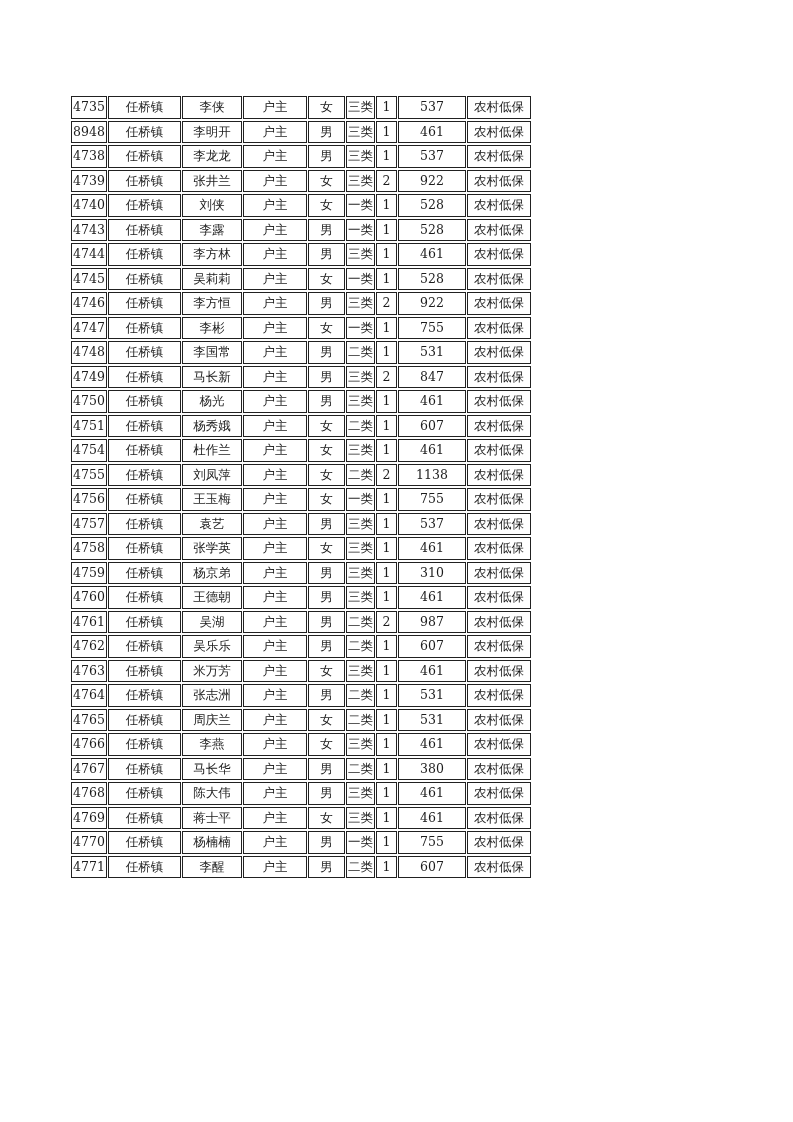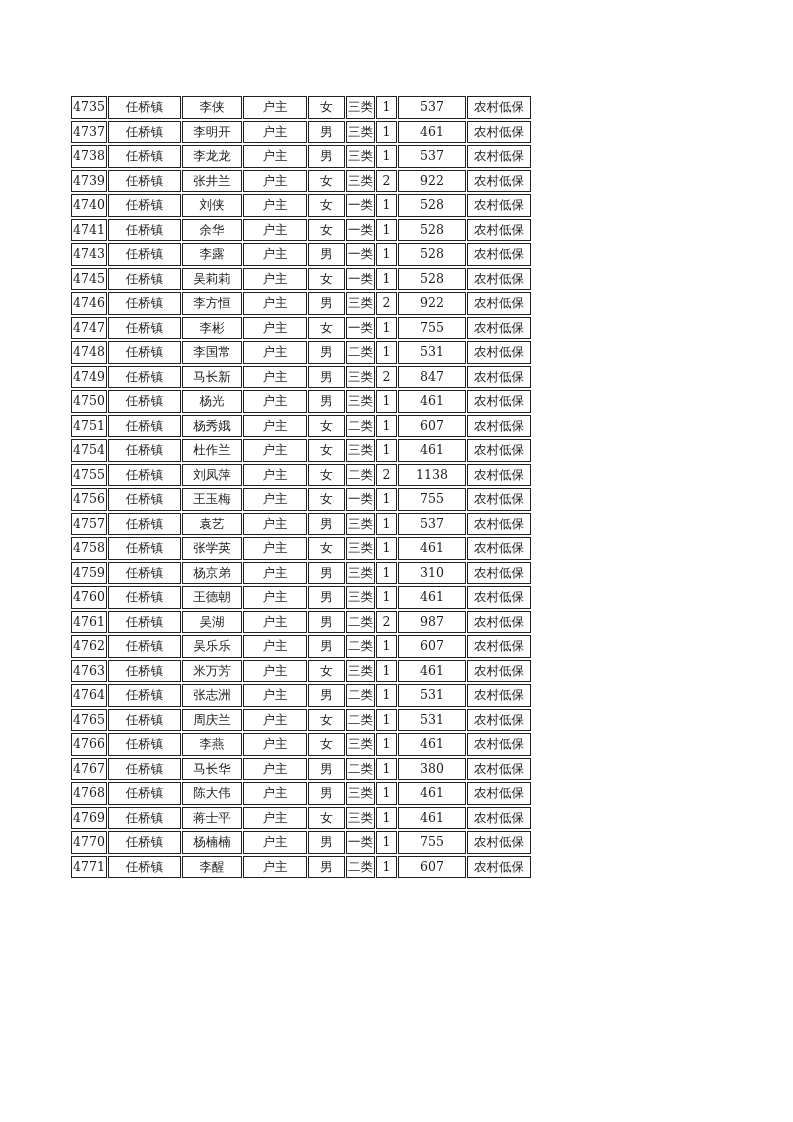--- a/index.html
+++ b/index.html
@@ -58,21 +58,21 @@
           <td class="c1">任桥镇</td>
           <td class="c2">李侠</td>
           <td class="c3">户主</td>
           <td class="c4">女</td>
           <td class="c5">三类</td>
           <td class="c6">1</td>
           <td class="c7">537</td>
           <td class="c8">农村低保</td>
         </tr>
         <tr>
-          <td class="c0">4737</td>
+          <td class="c0">8948</td>
           <td class="c1">任桥镇</td>
           <td class="c2">李明开</td>
           <td class="c3">户主</td>
           <td class="c4">男</td>
           <td class="c5">三类</td>
           <td class="c6">1</td>
           <td class="c7">461</td>
           <td class="c8">农村低保</td>
         </tr>
         <tr>
@@ -102,39 +102,39 @@
           <td class="c1">任桥镇</td>
           <td class="c2">刘侠</td>
           <td class="c3">户主</td>
           <td class="c4">女</td>
           <td class="c5">一类</td>
           <td class="c6">1</td>
           <td class="c7">528</td>
           <td class="c8">农村低保</td>
         </tr>
         <tr>
-          <td class="c0">4741</td>
-          <td class="c1">任桥镇</td>
-          <td class="c2">余华</td>
-          <td class="c3">户主</td>
-          <td class="c4">女</td>
+          <td class="c0">4743</td>
+          <td class="c1">任桥镇</td>
+          <td class="c2">李露</td>
+          <td class="c3">户主</td>
+          <td class="c4">男</td>
           <td class="c5">一类</td>
           <td class="c6">1</td>
           <td class="c7">528</td>
           <td class="c8">农村低保</td>
         </tr>
         <tr>
-          <td class="c0">4743</td>
-          <td class="c1">任桥镇</td>
-          <td class="c2">李露</td>
-          <td class="c3">户主</td>
-          <td class="c4">男</td>
-          <td class="c5">一类</td>
-          <td class="c6">1</td>
-          <td class="c7">528</td>
+          <td class="c0">4744</td>
+          <td class="c1">任桥镇</td>
+          <td class="c2">李方林</td>
+          <td class="c3">户主</td>
+          <td class="c4">男</td>
+          <td class="c5">三类</td>
+          <td class="c6">1</td>
+          <td class="c7">461</td>
           <td class="c8">农村低保</td>
         </tr>
         <tr>
           <td class="c0">4745</td>
           <td class="c1">任桥镇</td>
           <td class="c2">吴莉莉</td>
           <td class="c3">户主</td>
           <td class="c4">女</td>
           <td class="c5">一类</td>
           <td class="c6">1</td>

